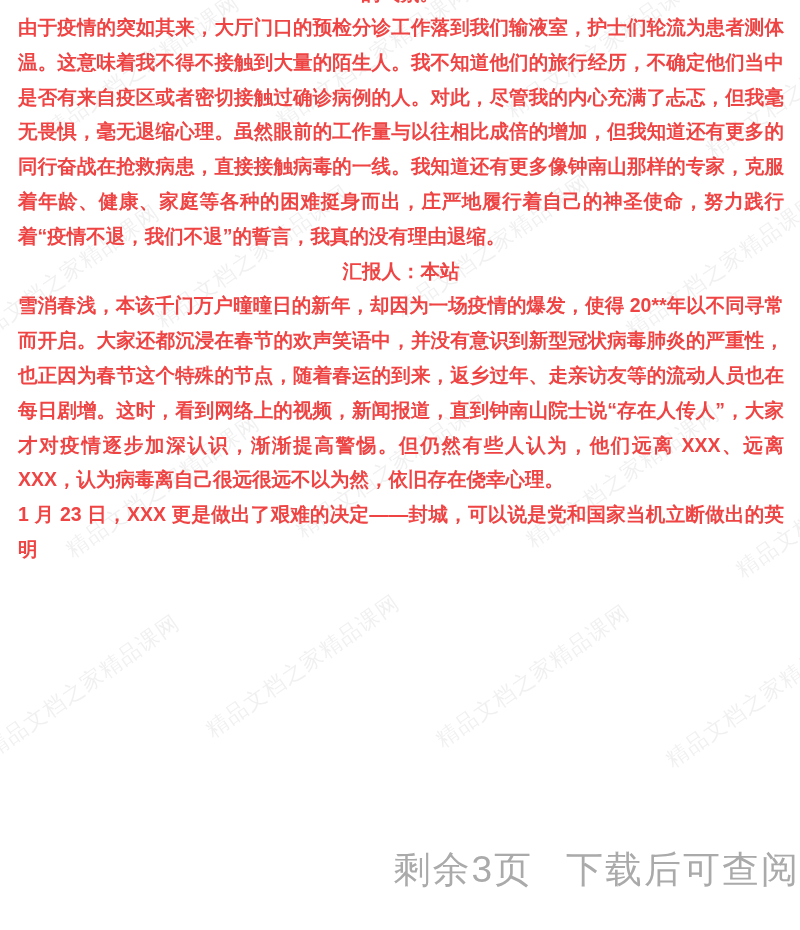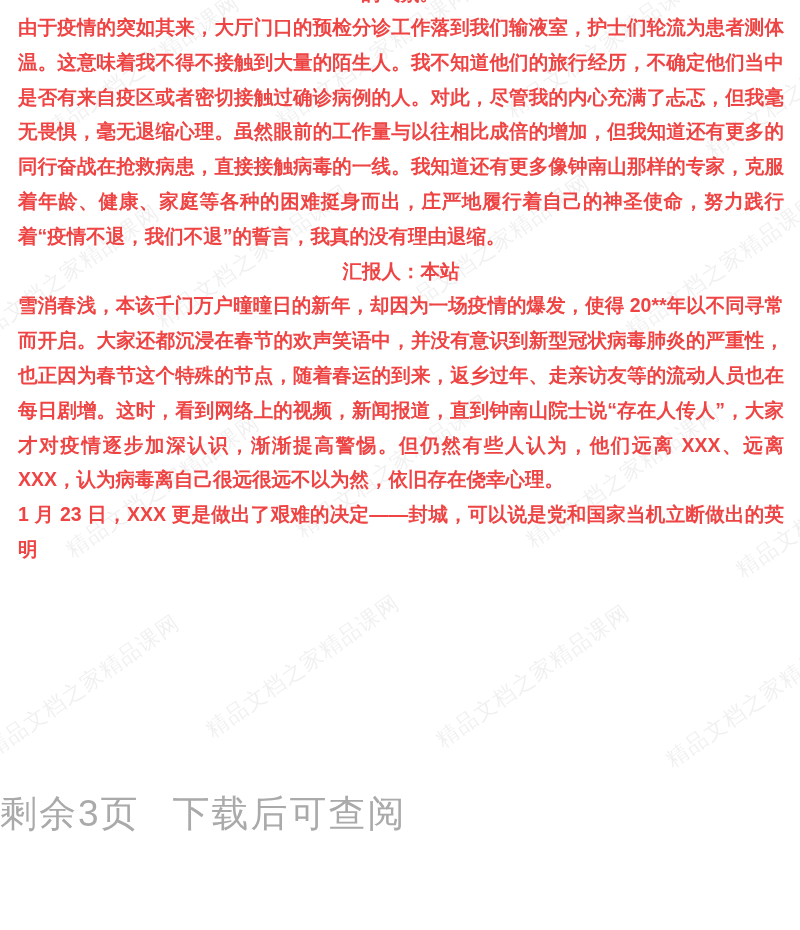--- a/index.html
+++ b/index.html
@@ -78,24 +78,24 @@
     position: absolute;
     top: 10px;
     left: 18px;
     width: 766px;
     z-index: 2;
   }
 
   
   #paywall-notice {
     position: absolute;
-    top: 788px;
+    top: 844px;
     left: 0;
     width: 800px;
-    text-align: left;
+    text-align: right;
     z-index: 3;
   }
   #paywall-notice .notice-text {
     font-size: 37px;
     color: #aaaaaa;
     letter-spacing: 2px;
     font-weight: 400;
     line-height: 52px;
     display: inline-block;
   }

